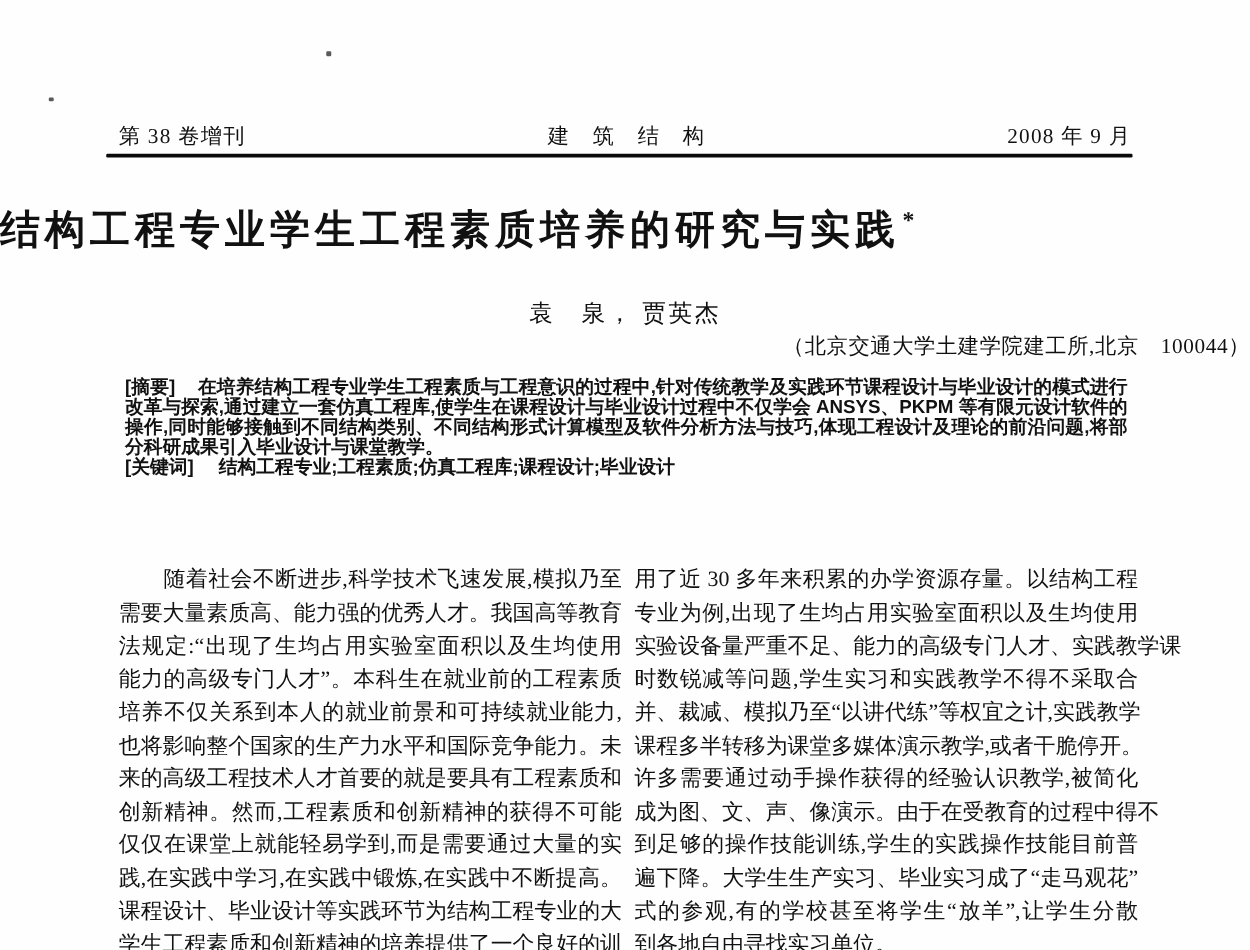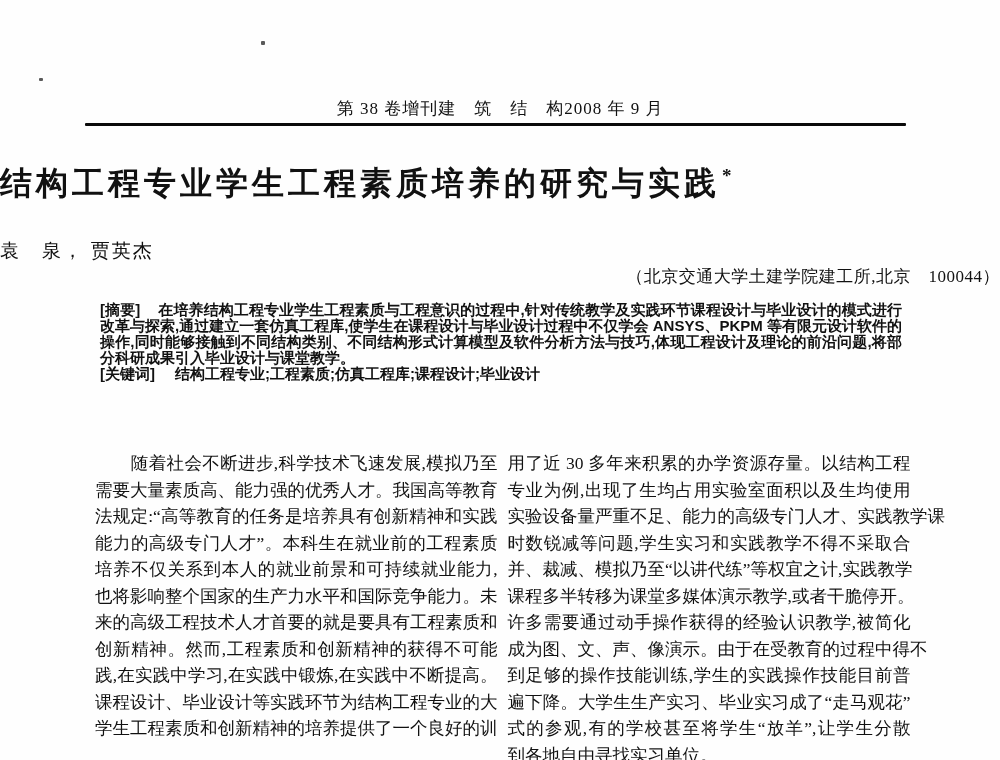--- a/index.html
+++ b/index.html
@@ -14,21 +14,21 @@
     position: relative;
     width: 1000px; height: 760px;
     background: #fefefe;
     overflow: hidden;
   }
   
   .running-head {
     position: absolute;
     top: 97px; left: 95px; right: 95px;
     display: flex;
-    justify-content: center;
+    justify-content: space-between;
     align-items: baseline;
     font-size: 17px;
     letter-spacing: 1px;
     white-space: pre;
   }
   .head-rule {
     position: absolute;
     top: 123px; left: 85px;
     width: 821px; height: 3px;
     background: #0a0a0a;
@@ -45,21 +45,21 @@
   }
   .title-note {
     font-size: 19px;
     vertical-align: super;
     letter-spacing: 0;
     margin-left: 2px;
   }
   .authors-line {
     position: absolute;
     top: 238px; left: 0; width: 100%;
-    text-align: left;
+    text-align: center;
     font-size: 19px;
     letter-spacing: 2px;
     white-space: pre;
   }
   .affiliation-line {
     position: absolute;
     top: 265px; left: 0; width: 100%;
     text-align: right;
     font-size: 17px;
     letter-spacing: 0.5px;
@@ -130,26 +130,27 @@
 
   <div class="abstract-section">
     <p><span class="abstract-label">[摘要]</span><span>在培养结构工程专业学生工程素质与工程意识的过程中,针对传统教学及实践环节课程设计与毕业设计的模式进行改革与探索,通过建立一套仿真工程库,使学生在课程设计与毕业设计过程中不仅学会 ANSYS、PKPM 等有限元设计软件的操作,同时能够接触到不同结构类别、不同结构形式计算模型及软件分析方法与技巧,体现工程设计及理论的前沿问题,将部分科研成果引入毕业设计与课堂教学。</span></p>
     <p><span class="keywords-label">[关键词]</span><span>结构工程专业;工程素质;仿真工程库;课程设计;毕业设计</span></p>
   </div>
 
   <div class="body-columns">
     <div class="column column-left">
         <div class="line">　　随着社会不断进步,科学技术飞速发展,模拟乃至</div>
         <div class="line">需要大量素质高、能力强的优秀人才。我国高等教育</div>
-        <div class="line">法规定:“高等教育的任务是培养具有创新精神和实践</div>
+        <div class="line">法规定:“出现了生均占用实验室面积以及生均使用</div>
         <div class="line">能力的高级专门人才”。本科生在就业前的工程素质</div>
         <div class="line">培养不仅关系到本人的就业前景和可持续就业能力,</div>
         <div class="line">也将影响整个国家的生产力水平和国际竞争能力。未</div>
         <div class="line">来的高级工程技术人才首要的就是要具有工程素质和</div>
         <div class="line">创新精神。然而,工程素质和创新精神的获得不可能</div>
+        <div class="line">仅仅在课堂上就能轻易学到,而是需要通过大量的实</div>
         <div class="line">践,在实践中学习,在实践中锻炼,在实践中不断提高。</div>
         <div class="line">课程设计、毕业设计等实践环节为结构工程专业的大</div>
         <div class="line">学生工程素质和创新精神的培养提供了一个良好的训</div>
       </div>
     <div class="column column-right">
         <div class="line">用了近 30 多年来积累的办学资源存量。以结构工程</div>
         <div class="line">专业为例,出现了生均占用实验室面积以及生均使用</div>
         <div class="line">实验设备量严重不足、能力的高级专门人才、实践教学课</div>
         <div class="line">时数锐减等问题,学生实习和实践教学不得不采取合</div>
         <div class="line">并、裁减、模拟乃至“以讲代练”等权宜之计,实践教学</div>

